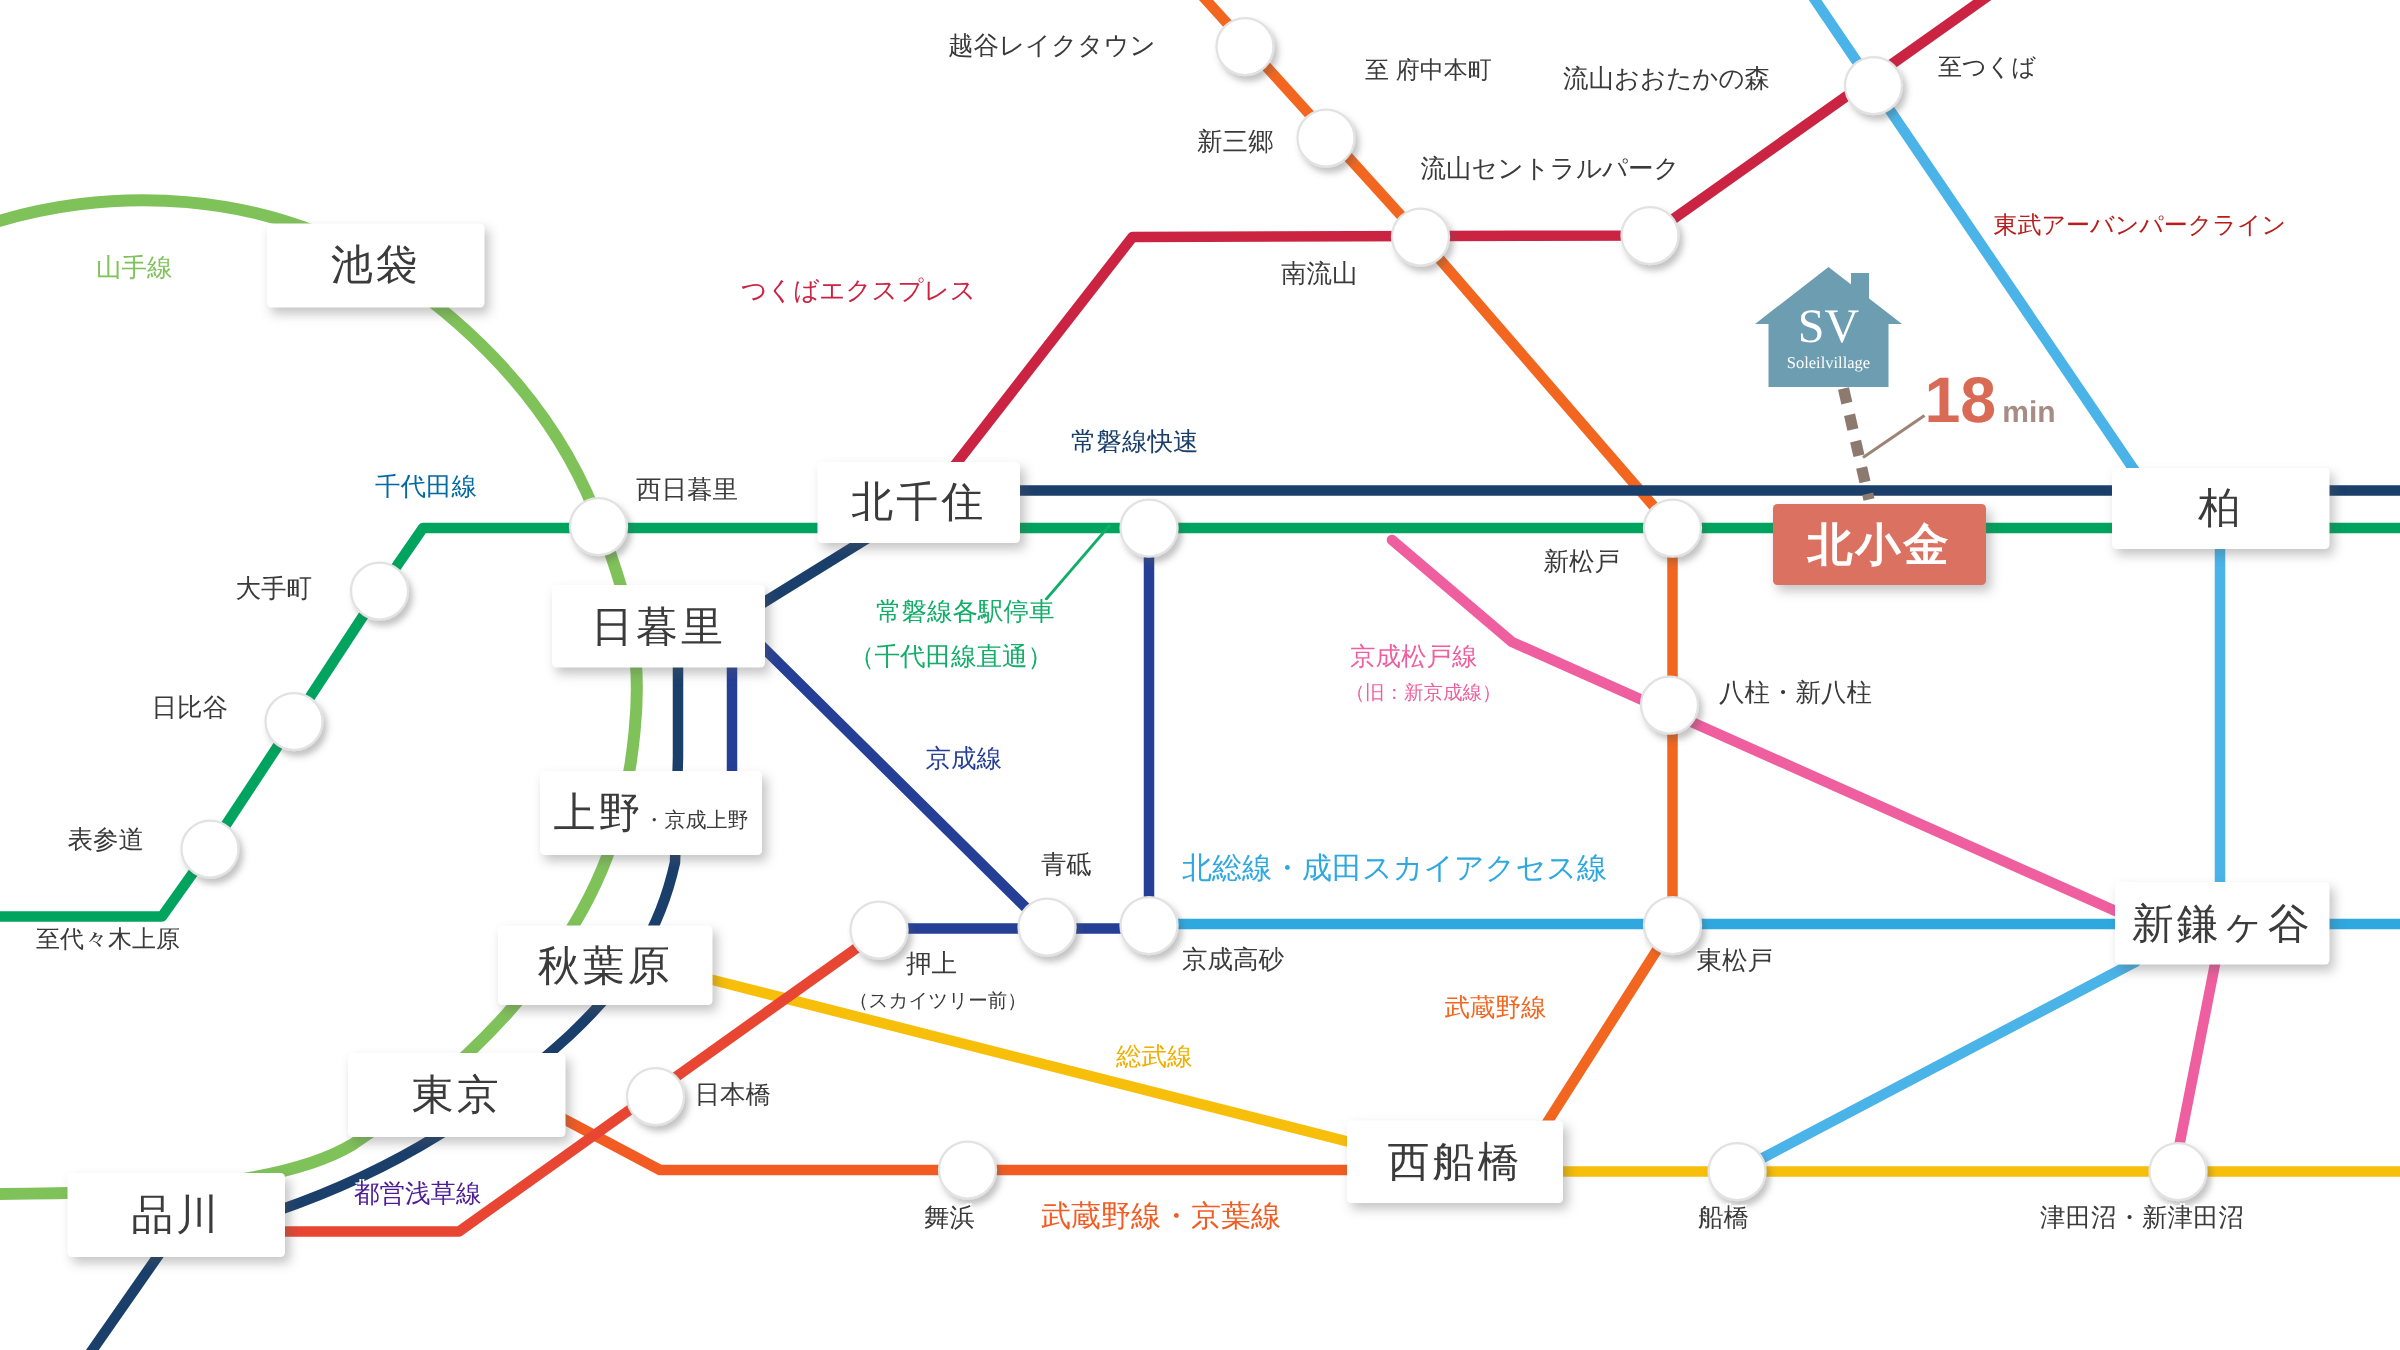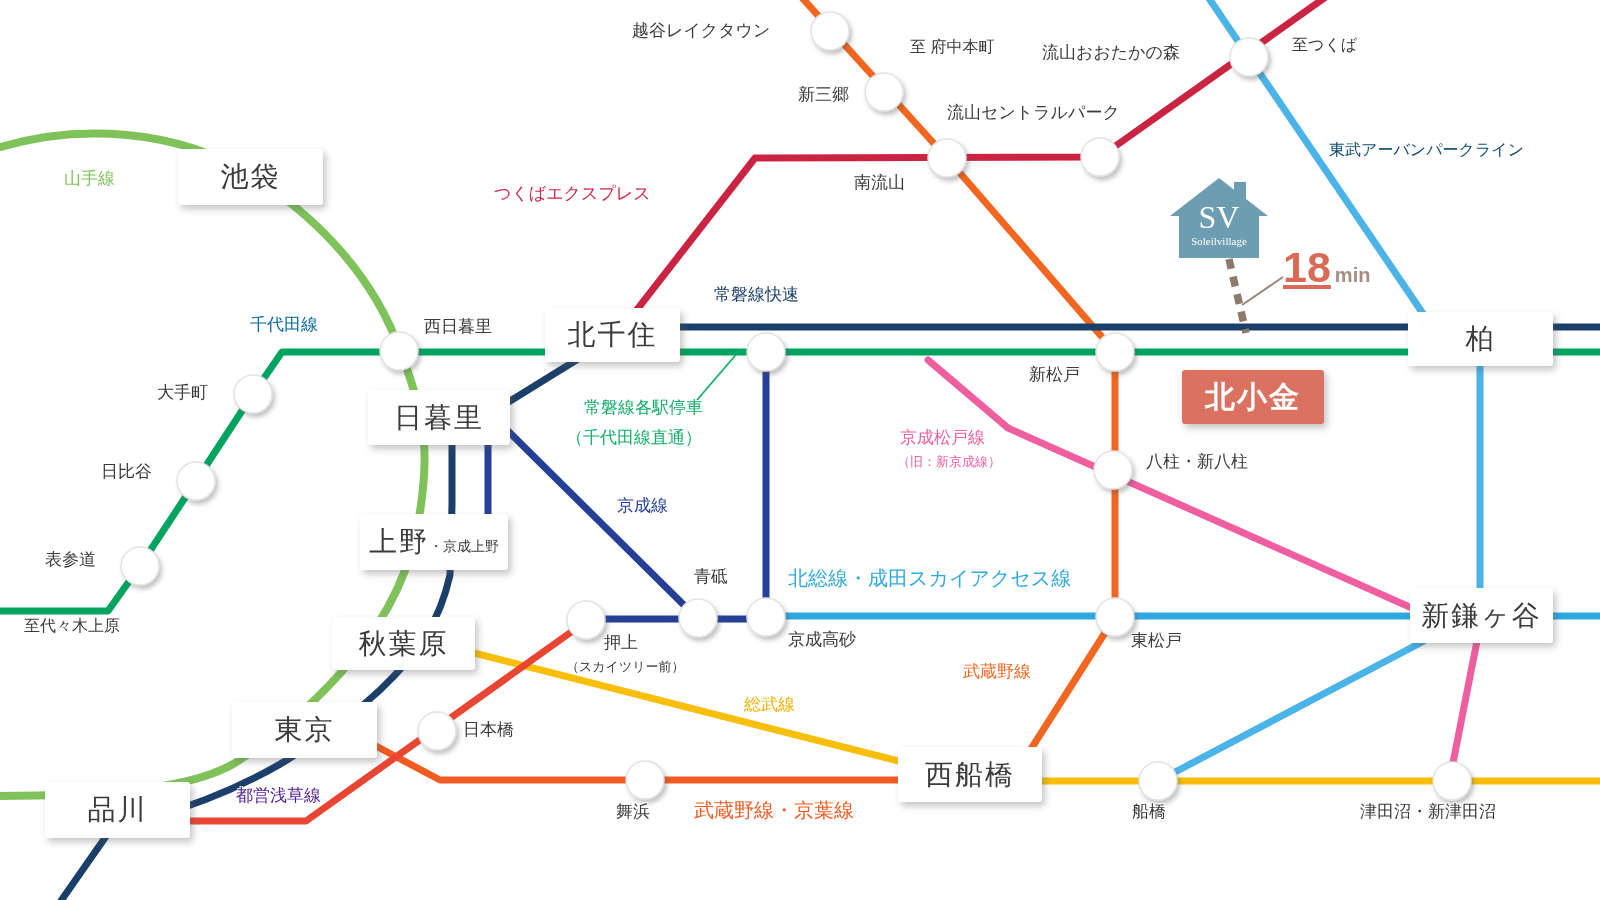--- a/index.html
+++ b/index.html
@@ -7,21 +7,21 @@
        font-family:"Liberation Sans","DejaVu Sans",sans-serif;}
   #rails{position:absolute;left:0;top:0;z-index:1;}
   .lbl{position:absolute;z-index:3;font-size:17px;color:#3A3A3A;white-space:nowrap;
        text-shadow:1px 1px 0 #fff,-1px 1px 0 #fff,1px -1px 0 #fff,-1px -1px 0 #fff;}
   .lbl.small{font-size:16px;}
   .lbl.tiny{font-size:13px;}
   .box{position:absolute;z-index:4;background:#fff;border-radius:3px;
        box-shadow:3px 4px 7px rgba(90,90,90,.35);display:flex;align-items:center;justify-content:center;
        font-size:28px;color:#3B3B3B;letter-spacing:2px;white-space:nowrap;}
   .box .sub{font-size:14px;letter-spacing:0;margin-top:10px;}
-  .box.hl{color:#fff;font-weight:bold;font-size:30px;margin-top:34px;}
+  .box.hl{color:#fff;font-weight:bold;font-size:30px;}
   #sv-house{position:absolute;left:1166px;top:178px;z-index:2;}
   #time-badge{position:absolute;left:1283px;top:243px;z-index:3;white-space:nowrap;}
   #time-badge .val{font-size:43px;font-weight:bold;}
   #time-badge .unit{font-size:20px;color:#A68C84;font-weight:bold;margin-left:4px;}
 </style>
 </head>
 <body>
 
 <div id="map">
 
@@ -87,21 +87,21 @@
   </svg>
 
   <svg id="sv-house" width="106" height="82" viewBox="0 0 106 82">
     <rect x="68" y="4" width="12" height="20" fill="#6C9DB0"></rect>
     <path d="M 53,0 L 102,38 L 93,38 L 93,80 L 13,80 L 13,38 L 4,38 Z" fill="#6C9DB0"></path>
     <text x="53" y="50" text-anchor="middle" fill="#fff" font-family="Liberation Serif, DejaVu Serif, serif" font-size="32">SV</text>
     <text x="53" y="67" text-anchor="middle" fill="#fff" font-family="Liberation Serif, DejaVu Serif, serif" font-size="11">Soleilvillage</text>
   </svg>
 
   <div id="time-badge">
-    <span class="val" style="color: rgb(217, 106, 85); text-decoration: underline;">18</span><span class="unit">min</span>
+    <span class="val" style="color: rgb(217, 106, 85);">18</span><span class="unit">min</span>
   </div>
 
   <div class="box" style="left:178px;top:149px;width:145px;height:56px;">
       <span>池袋</span>
     </div>
   <div class="box" style="left:545px;top:308px;width:135px;height:54px;">
       <span>北千住</span>
     </div>
   <div class="box" style="left:368px;top:390px;width:142px;height:55px;">
       <span>日暮里</span>
@@ -139,21 +139,21 @@
   <div class="lbl" style="left: 566px; top: 426px; color: rgb(18, 173, 104);">（千代田線直通）</div>
   <div class="lbl" style="left: 617px; top: 494px; color: rgb(37, 63, 150);">京成線</div>
   <div class="lbl" style="left: 494px; top: 182px; color: rgb(203, 36, 67);">つくばエクスプレス</div>
   <div class="lbl" style="left: 963px; top: 660px; color: rgb(242, 102, 31);">武蔵野線</div>
   <div class="lbl" style="left: 694px; top: 797px; font-size: 20px; color: rgb(242, 92, 34);">武蔵野線・京葉線</div>
   <div class="lbl" style="left: 744px; top: 693px; color: rgb(240, 175, 0);">総武線</div>
   <div class="lbl" style="left: 236px; top: 784px; color: #4c1d95;">都営浅草線</div>
   <div class="lbl" style="left: 900px; top: 426px; color: rgb(239, 94, 158);">京成松戸線</div>
   <div class="lbl tiny" style="left: 897px; top: 453px; color: rgb(239, 94, 158);">（旧：新京成線）</div>
   <div class="lbl" style="left: 788px; top: 565px; font-size: 20px; color: rgb(47, 168, 224);">北総線・成田スカイアクセス線</div>
-  <div class="lbl" style="left: 1329px; top: 140px; font-size: 16px; color: #0c4a6e;">東武アーバンパークライン</div>
+  <div class="lbl" style="left: 1329px; top: 140px; font-size: 16px; color: #b91c1c;">東武アーバンパークライン</div>
 
   <div class="lbl" style="left:424px;top:315px;">西日暮里</div>
   <div class="lbl" style="left:157px;top:381px;">大手町</div>
   <div class="lbl" style="left:101px;top:460px;">日比谷</div>
   <div class="lbl" style="left:45px;top:548px;">表参道</div>
   <div class="lbl small" style="left:24px;top:616px;">至代々木上原</div>
   <div class="lbl" style="left:632px;top:19px;">越谷レイクタウン</div>
   <div class="lbl small" style="left:910px;top:37px;">至 府中本町</div>
   <div class="lbl" style="left:798px;top:83px;">新三郷</div>
   <div class="lbl" style="left:1042px;top:41px;">流山おおたかの森</div>

